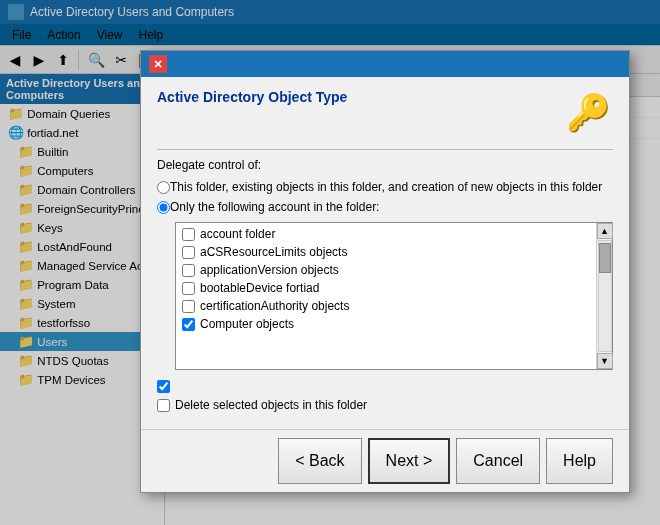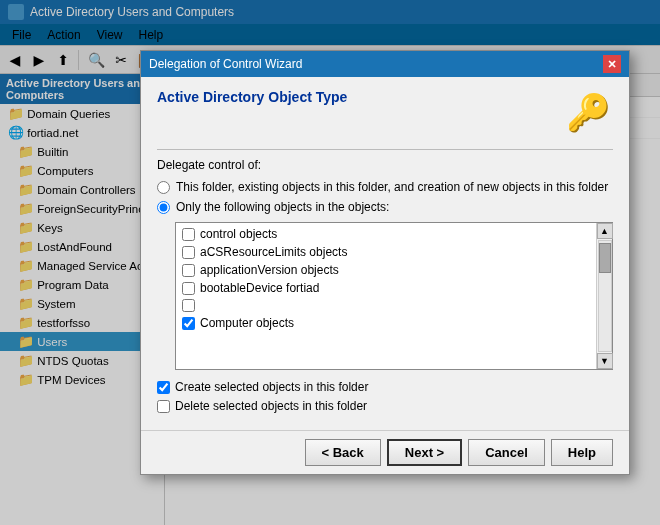--- a/index.html
+++ b/index.html
@@ -251,21 +251,20 @@
       margin-bottom: 8px;
     }
 
     .radio-group {
       margin-bottom: 8px;
     }
 
     .radio-option {
       display: flex;
       align-items: center;
-      gap: 6px;
       margin-bottom: 6px;
       font-size: 12px;
     }
 
     .radio-option input[type="radio"] {
       cursor: pointer;
     }
 
     
     .objects-list-container {
@@ -348,27 +347,26 @@
     .dialog-footer {
       display: flex;
       justify-content: flex-end;
       gap: 6px;
       padding: 8px 16px;
       border-top: 1px solid #ccc;
       background: #f0f0f0;
     }
 
     .dialog-btn {
-      padding: 4px 16px;
-      font-size: 13px;
+      padding: 12px 16px;
+      font-size: 16px;
       border: 1px solid #888;
       background: linear-gradient(to bottom, #f8f8f8, #e0e0e0);
       cursor: pointer;
       min-width: 60px;
-      font-weight: bold;
     }
     .dialog-btn.default { border: 2px solid #333; }
   </style>
 </head>
 <body>
 
 <div class="main-window">
 
   <div class="title-bar">
     <span class="title-bar-icon"></span>
@@ -493,21 +491,20 @@
         </div>
       </div>
     </div>
   </div>
 </div>
 
 <div class="modal-overlay">
   <div class="dialog">
 
     <div class="dialog-title-bar">
-      <span>Delegation of Control Wizard</span>
       <button class="dialog-close-btn">✕</button>
     </div>
 
     <div class="dialog-body">
       <div class="dialog-header-section">
         <div class="dialog-header-text">
           <h2>Active Directory Object Type</h2>
         </div>
         <div class="dialog-icon">🔑</div>
       </div>
@@ -516,63 +513,63 @@
 
       <div class="label-text">Delegate control of:</div>
 
       <div class="radio-group">
         <div class="radio-option">
           <input type="radio" name="delegate-scope" id="all-objects" style="">
           <label for="all-objects">This folder, existing objects in this folder, and creation of new objects in this folder</label>
         </div>
         <div class="radio-option">
           <input type="radio" name="delegate-scope" id="only-following" checked="" style="">
-          <label for="only-following">Only the following objects in the objects:</label>
+          <label for="only-following">Only the following account in the folder:</label>
         </div>
       </div>
 
       <div class="objects-list-container">
         <div class="objects-list">
           <div class="checkbox-item">
             <input type="checkbox" id="account-objects" style="">
-            <label for="account-objects">control objects</label>
+            <label for="account-objects">account folder</label>
           </div>
           <div class="checkbox-item">
             <input type="checkbox" id="acs-objects" style="">
             <label for="acs-objects">aCSResourceLimits objects</label>
           </div>
           <div class="checkbox-item">
             <input type="checkbox" id="appversion-objects" style="">
             <label for="appversion-objects">applicationVersion objects</label>
           </div>
           <div class="checkbox-item">
             <input type="checkbox" id="bootable-objects" style="">
             <label for="bootable-objects">bootableDevice fortiad</label>
           </div>
           <div class="checkbox-item">
             <input type="checkbox" id="cert-authority" style="">
+            <label for="cert-authority">certificationAuthority objects</label>
           </div>
           <div class="checkbox-item">
             <input type="checkbox" id="computer-objects" checked="" style="">
             <label for="computer-objects">Computer objects</label>
           </div>
         </div>
         <div class="objects-scrollbar">
           <div class="scroll-arrow">▲</div>
           <div class="scroll-track">
             <div class="scroll-thumb"></div>
           </div>
           <div class="scroll-arrow">▼</div>
         </div>
       </div>
 
       <div class="bottom-checkboxes">
         <div class="bottom-checkbox">
           <input type="checkbox" id="create-objects" checked="" style="">
-          <label for="create-objects">Create selected objects in this folder</label>
         </div>
         <div class="bottom-checkbox">
           <input type="checkbox" id="delete-objects" style="">
           <label for="delete-objects">Delete selected objects in this folder</label>
         </div>
       </div>
     </div>
 
     <div class="dialog-footer">
       <button class="dialog-btn">&lt; Back</button>

